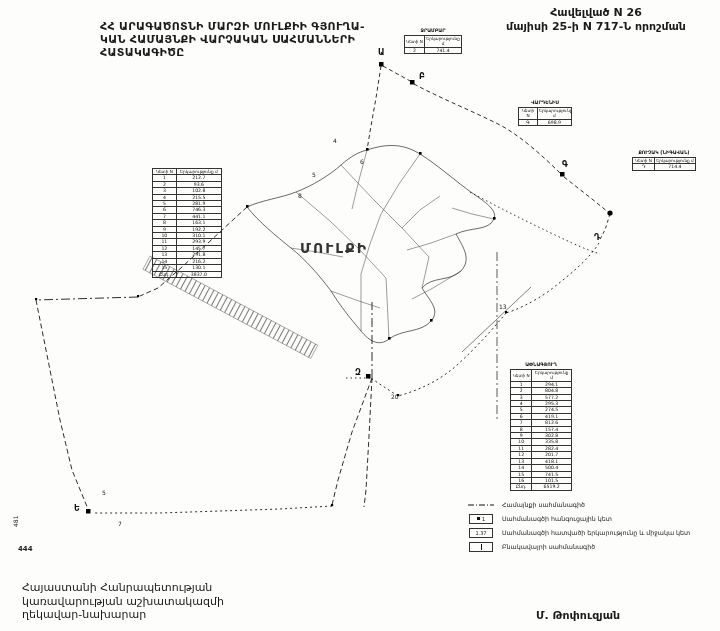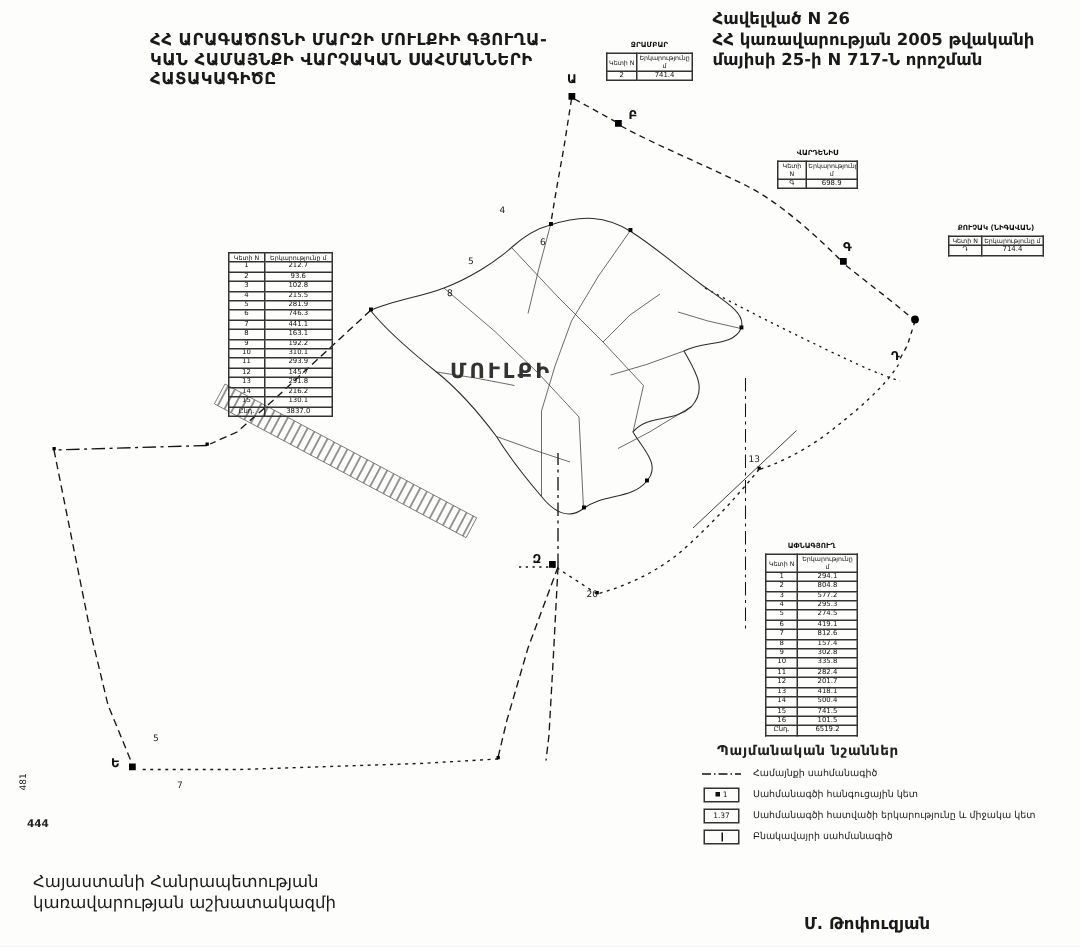--- a/index.html
+++ b/index.html
@@ -1,20 +1,20 @@
 <!DOCTYPE html>
 <html><head>
 <meta charset="utf-8">
 <style>
   html,body{margin:0;padding:0;background:#e8e8e8;}
   #root{position:relative;width:720px;height:631px;background:#fdfdfc;font-family:"DejaVu Sans",sans-serif;color:#111;overflow:hidden;}
   .abs{position:absolute;}
   
   .doc-title{left:100px;top:20px;width:330px;text-align:left;font-weight:bold;font-size:11px;line-height:13px;letter-spacing:.3px;color:#1a1a1a;}
-  .annex{left:475px;top:6px;width:242px;font-weight:bold;font-size:11px;line-height:13.5px;color:#1a1a1a;}
+  .annex{left:475px;top:6px;width:242px;text-align:center;font-weight:bold;font-size:11px;line-height:13.5px;color:#1a1a1a;}
   
   .mini-table{position:absolute;font-size:4.6px;color:#111;}
   .mini-table .t-title{text-align:center;font-size:4.8px;font-weight:bold;line-height:6px;margin-bottom:1px;white-space:nowrap;}
   .mini-table table{border-collapse:collapse;width:100%;table-layout:fixed;}
   .mini-table th,.mini-table td{border:1px solid #333;padding:0 1px;text-align:center;font-size:4.6px;line-height:5.4px;font-weight:normal;overflow:hidden;}
   .mini-table th{font-size:4.2px;}
   .mini-table .c1{width:30%;}
   
   .pt-label{font-size:8px;font-weight:bold;color:#111;}
   .pt-num{font-size:6px;color:#222;}
@@ -109,21 +109,20 @@
     </g>
   </svg>
 
   <div class="abs doc-title">
     <div>ՀՀ ԱՐԱԳԱԾՈՏՆԻ ՄԱՐԶԻ ՄՈՒԼՔԻԻ ԳՅՈՒՂԱ-</div>
     <div>ԿԱՆ ՀԱՄԱՅՆՔԻ ՎԱՐՉԱԿԱՆ ՍԱՀՄԱՆՆԵՐԻ</div>
     <div>ՀԱՏԱԿԱԳԻԾԸ</div>
   </div>
   <div class="abs annex">
     <div>Հավելված N 26</div>
-    <div>ՀՀ կառավարության 2005 թվականի</div>
     <div>մայիսի 25-ի N 717-Ն որոշման</div>
   </div>
 
   <span class="abs village" style="left:300px;top:240px">ՄՈՒԼՔԻ</span>
   <span class="abs pt-label" style="left:378px;top:48px">Ա</span>
   <span class="abs pt-label" style="left:419px;top:72px">Բ</span>
   <span class="abs pt-label" style="left:562px;top:160px">Գ</span>
   <span class="abs pt-label" style="left:594px;top:233px">Դ</span>
   <span class="abs pt-label" style="left:74px;top:504px">Ե</span>
   <span class="abs pt-label" style="left:355px;top:368px">Զ</span>
@@ -348,21 +347,20 @@
         </tr>
           <tr>
           <td>Ընդ.</td>
           <td>6519.2</td>
         </tr>
         </tbody>
     </table>
   </div>
 
   <div class="abs legend">
-    <div class="lg-title">Պայմանական նշաններ</div>
     <div class="lg-item">
       <span class="lg-sym">
         <svg width="26" height="6">
             <line x1="0" y1="3" x2="26" y2="3" stroke="#111" stroke-width="1" stroke-dasharray="6 2 1 2"></line>
           </svg>
       </span>
       <span class="lg-label">Համայնքի սահմանագիծ</span>
     </div>
     <div class="lg-item">
       <span class="lg-sym">
@@ -387,18 +385,19 @@
             <span class="vline"></span>
           </span>
       </span>
       <span class="lg-label">Բնակավայրի սահմանագիծ</span>
     </div>
   </div>
 
   <div class="abs footer-left">
     <div>Հայաստանի Հանրապետության</div>
     <div>կառավարության աշխատակազմի</div>
+    <div>ղեկավար-նախարար</div>
   </div>
   <div class="abs signature">Մ. Թոփուզյան</div>
   <div class="abs margin-vert">481</div>
   <div class="abs margin-num">444</div>
 
 </div>
 
 </body></html>

